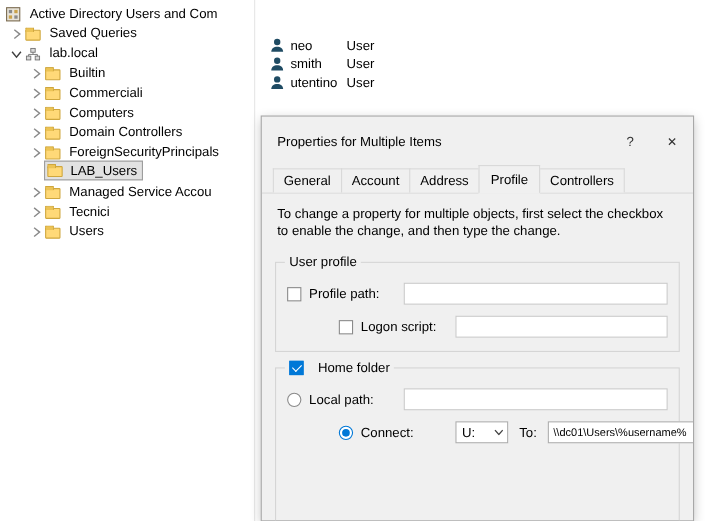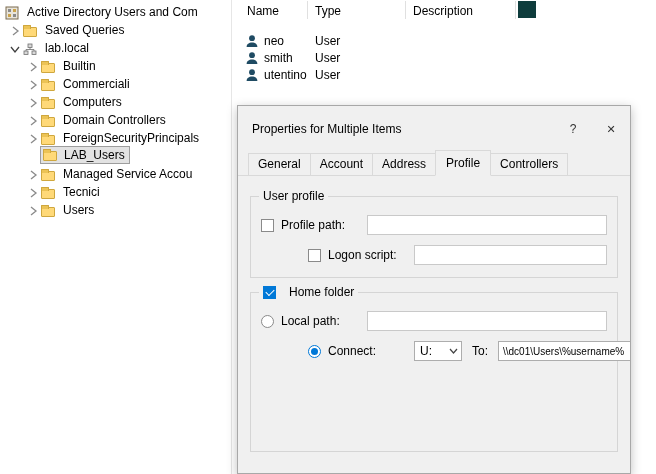--- a/index.html
+++ b/index.html
@@ -220,29 +220,20 @@
         </span>
       <span class="ticon">
           <span class="folder"></span>
         </span>
       <span class="tlabel">Users</span>
     </div>
 
   </div>
 
   <div class="list-pane">
-    <div class="list-header">
-      <span class="col-label col-name">Name</span>
-      <span class="col-sep sep1"></span>
-      <span class="col-label col-type">Type</span>
-      <span class="col-sep sep2"></span>
-      <span class="col-label col-desc">Description</span>
-      <span class="artifact"></span>
-      <span class="col-sep sep3"></span>
-    </div>
     <div class="list-rows">
       <div class="list-row">
         <svg class="uicon" viewBox="0 0 14 14">
             <circle cx="7" cy="4.2" r="2.9" fill="#1f4b63"></circle>
             <path d="M1.6 13c0-3 2.4-4.6 5.4-4.6s5.4 1.6 5.4 4.6z" fill="#1f4b63"></path>
           </svg>
         <span class="row-name">neo</span>
         <span class="row-type">User</span>
       </div>
       <div class="list-row">
@@ -273,20 +264,21 @@
     </div>
 
     <div class="tabs">
       <span class="tab">General</span>
       <span class="tab">Account</span>
       <span class="tab">Address</span>
       <span class="tab active">Profile</span>
       <span class="tab">Controllers</span>
     </div>
 
+    <div class="desc">To change a property for multiple objects, first select the checkbox to enable the change, and then type the change.</div>
 
     <div class="groupbox">
       <span class="legend">
         <span>User profile</span>
       </span>
       <div class="frow">
         <span class="checkbox"></span>
         <span class="flabel">Profile path:</span>
         <input class="tfield" type="text" value="" style="">
       </div>

